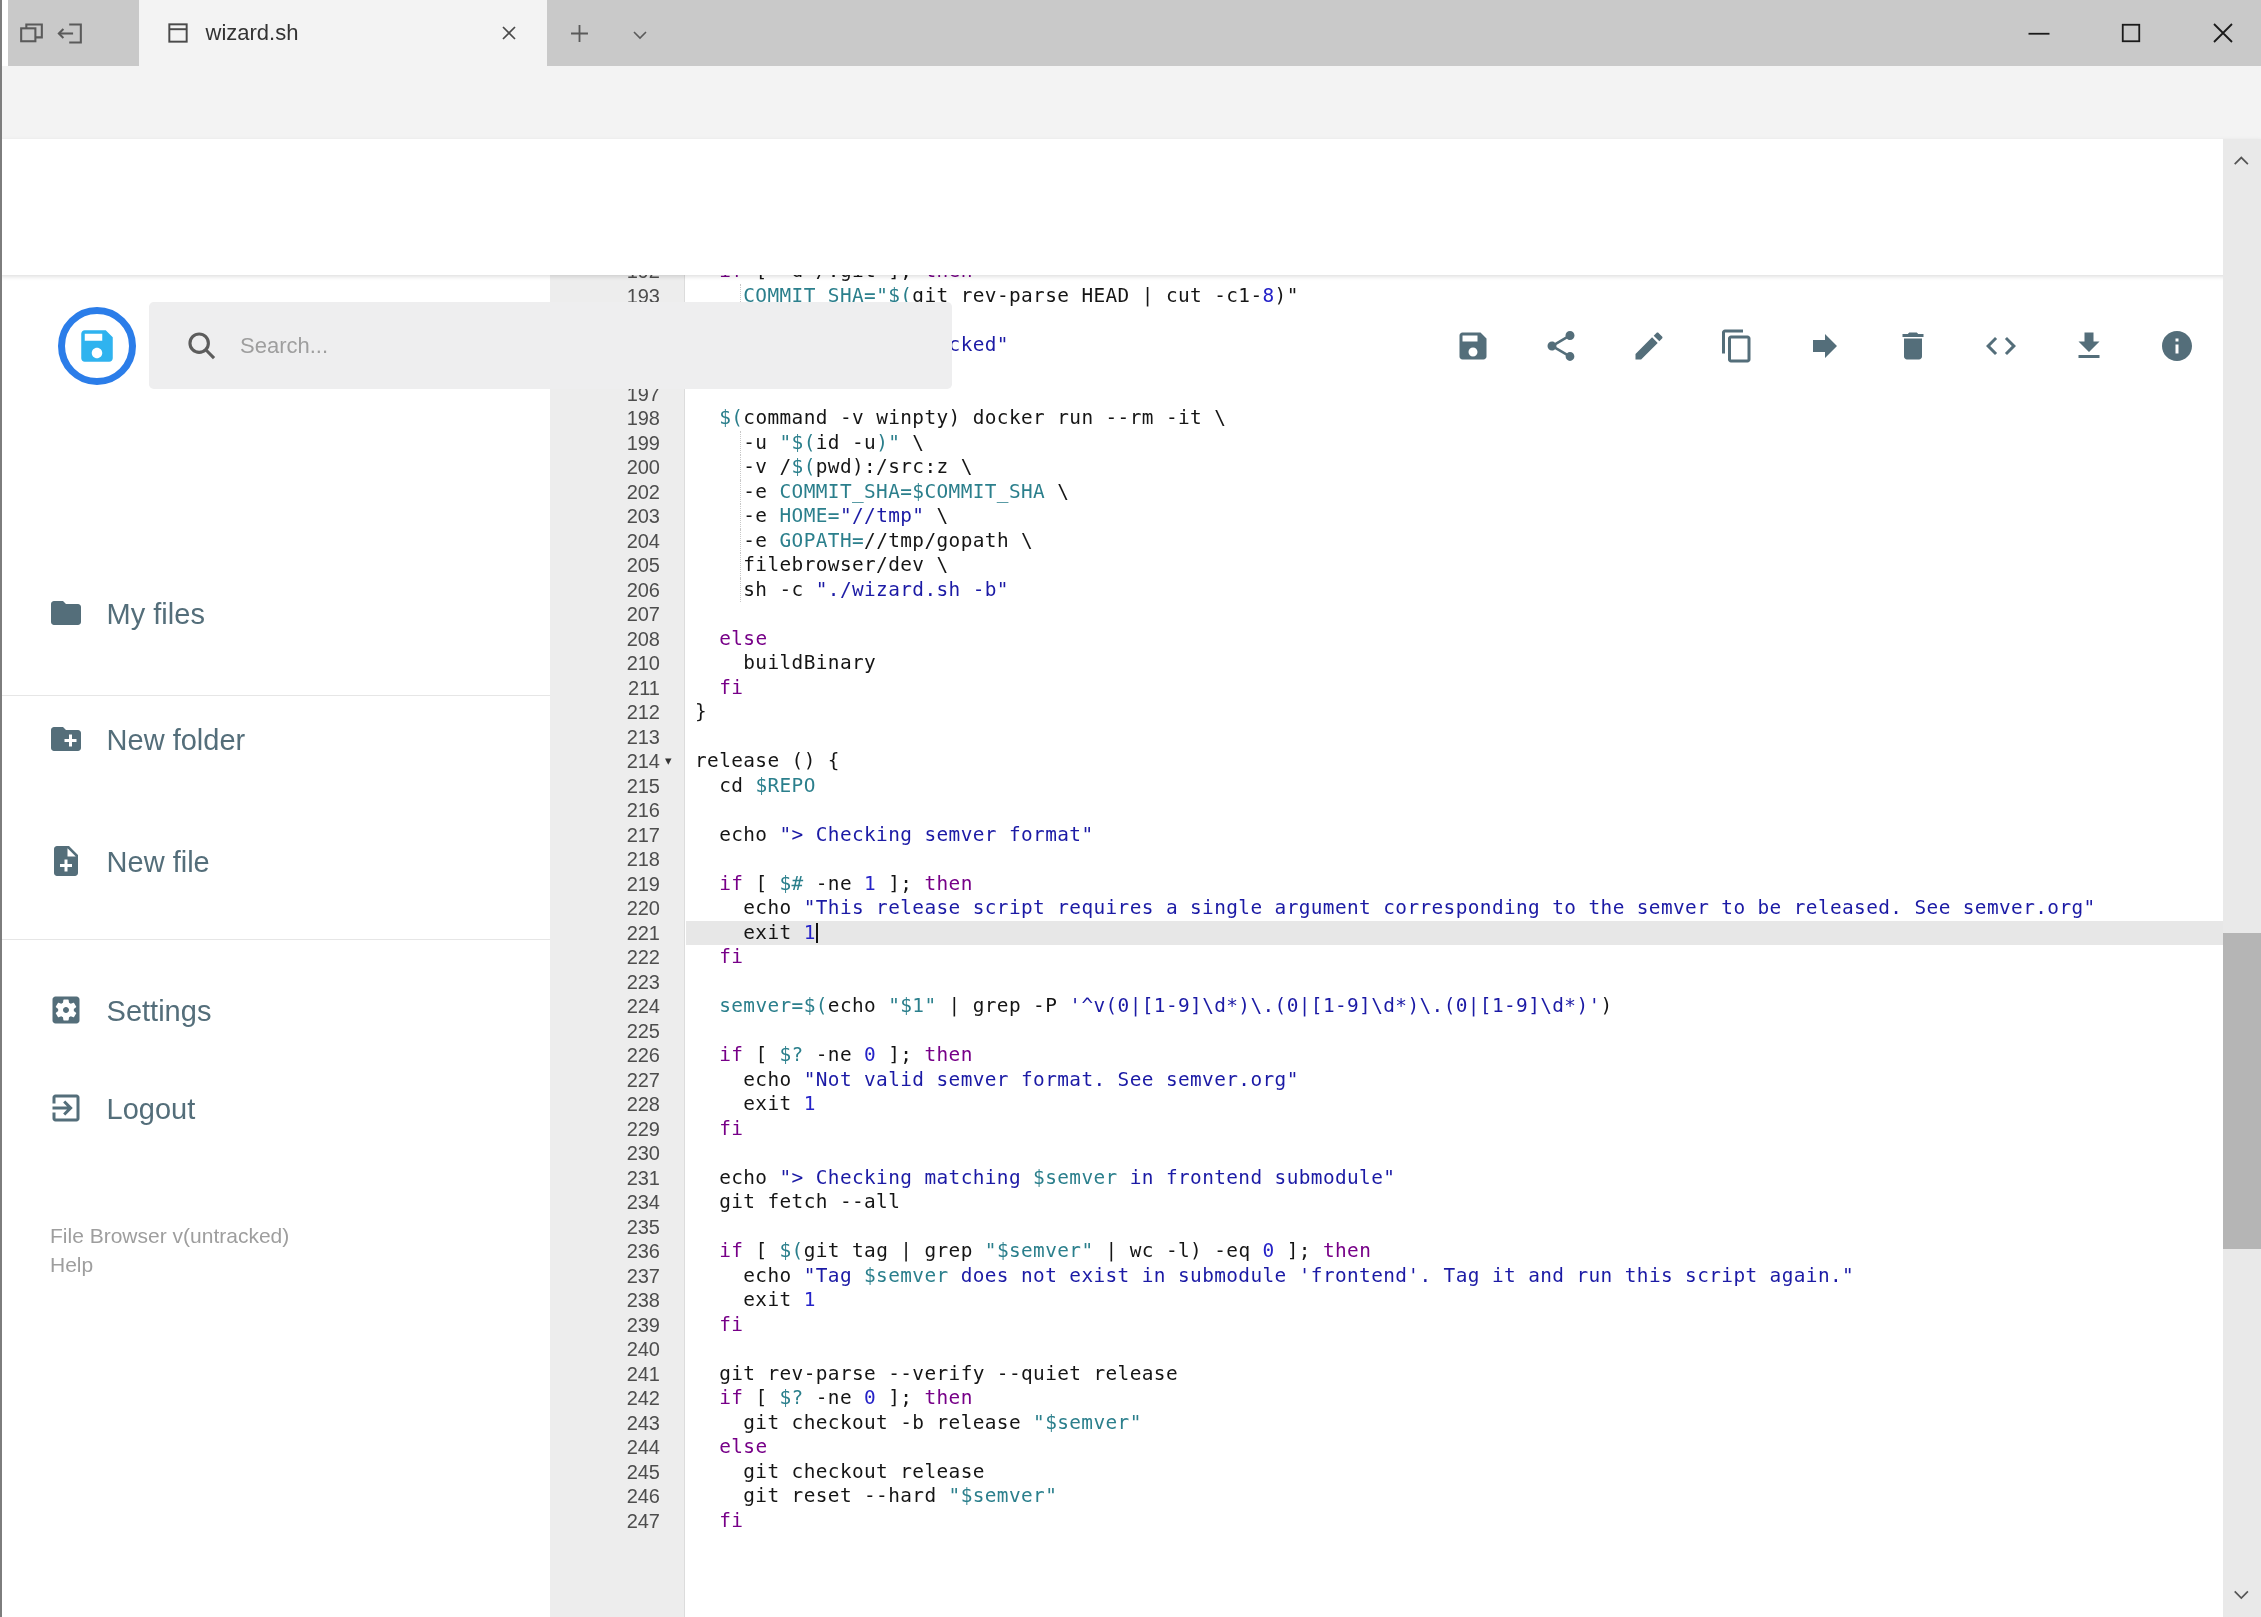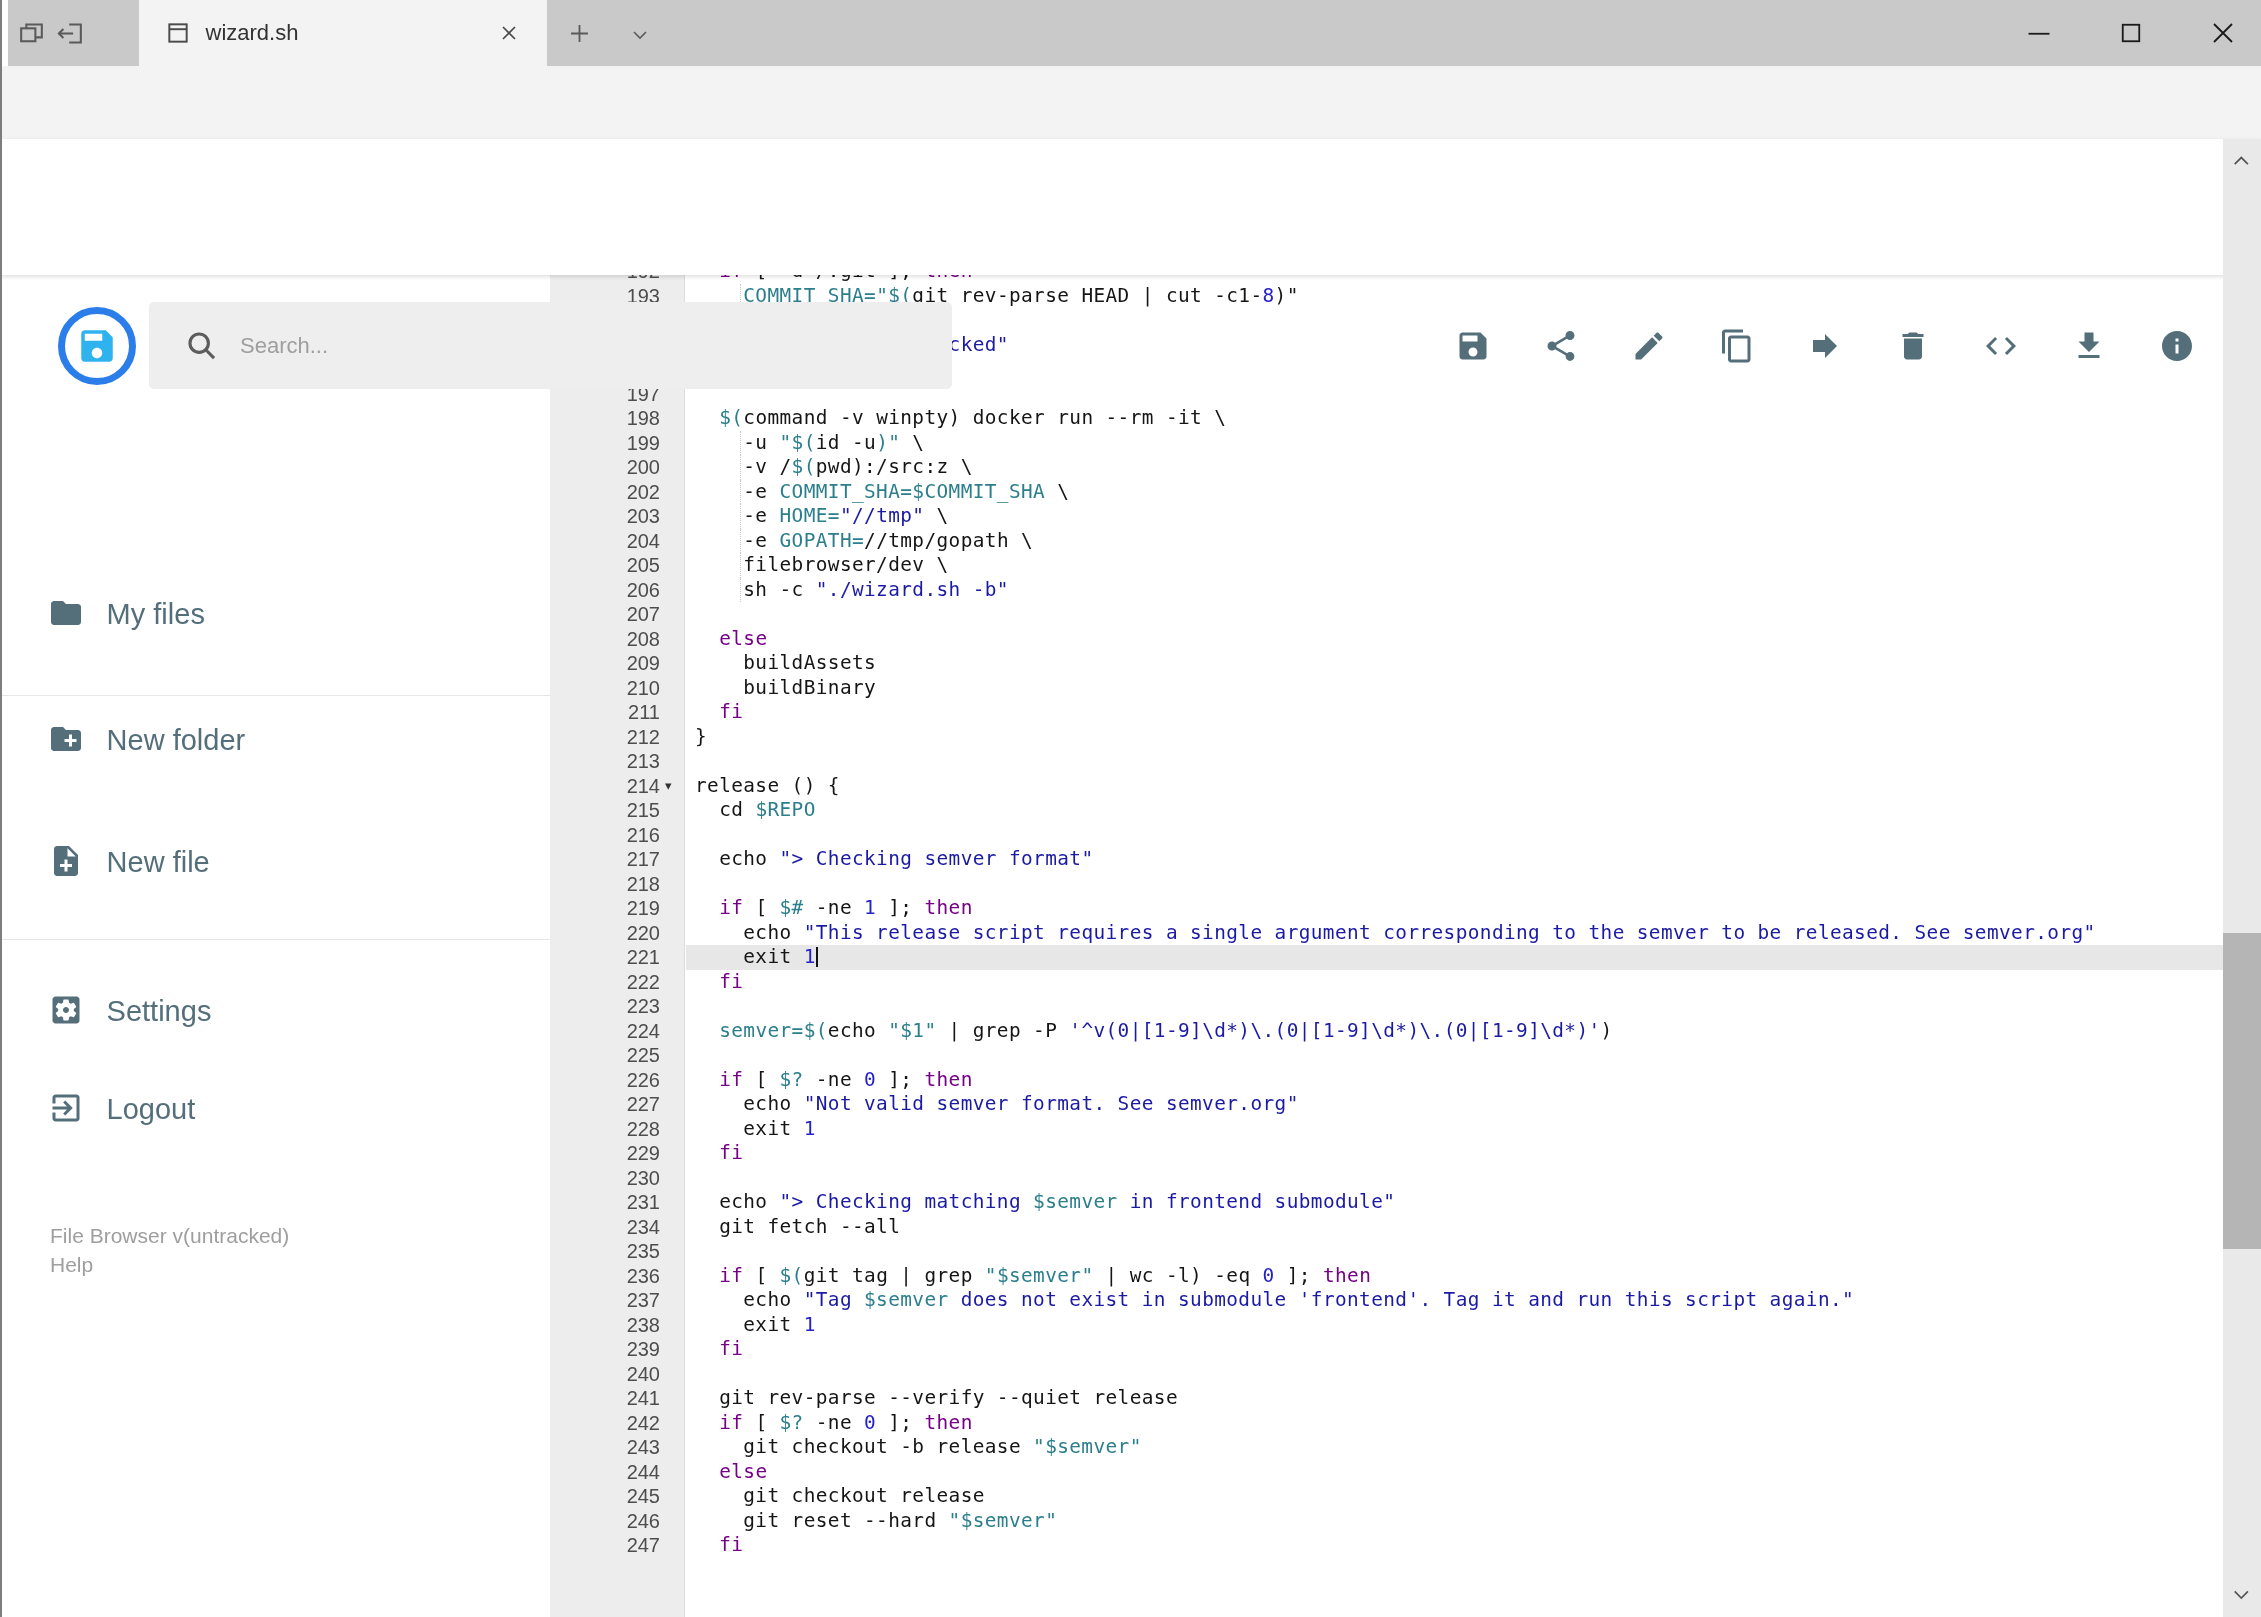--- a/index.html
+++ b/index.html
@@ -294,21 +294,20 @@
         <div class="row"><span class="num">198</span><span class="code"><span class="c-d">  </span><span class="c-v">$(</span><span class="c-d">command -v winpty) docker run --rm -it \</span></span></div>
         <div class="row guide"><span class="num">199</span><span class="code"><span class="c-d">    -u </span><span class="c-v">"$(</span><span class="c-d">id -u</span><span class="c-v">)"</span><span class="c-d"> \</span></span></div>
         <div class="row guide"><span class="num">200</span><span class="code"><span class="c-d">    -v /</span><span class="c-v">$(</span><span class="c-d">pwd):/src:z \</span></span></div>
         <div class="row guide"><span class="num">202</span><span class="code"><span class="c-d">    -e </span><span class="c-v">COMMIT_SHA=$COMMIT_SHA</span><span class="c-d"> \</span></span></div>
         <div class="row guide"><span class="num">203</span><span class="code"><span class="c-d">    -e </span><span class="c-v">HOME=</span><span class="c-s">"//tmp"</span><span class="c-d"> \</span></span></div>
         <div class="row guide"><span class="num">204</span><span class="code"><span class="c-d">    -e </span><span class="c-v">GOPATH=</span><span class="c-d">//tmp/gopath \</span></span></div>
         <div class="row guide"><span class="num">205</span><span class="code"><span class="c-d">    filebrowser/dev \</span></span></div>
         <div class="row guide"><span class="num">206</span><span class="code"><span class="c-d">    sh -c </span><span class="c-s">"./wizard.sh -b"</span></span></div>
         <div class="row"><span class="num">207</span><span class="code"></span></div>
         <div class="row"><span class="num">208</span><span class="code"><span class="c-d">  </span><span class="c-k">else</span></span></div>
-        <div class="row"><span class="num">209</span><span class="code"><span class="c-d">    buildAssets</span></span></div>
         <div class="row"><span class="num">210</span><span class="code"><span class="c-d">    buildBinary</span></span></div>
         <div class="row"><span class="num">211</span><span class="code"><span class="c-d">  </span><span class="c-k">fi</span></span></div>
         <div class="row"><span class="num">212</span><span class="code"><span class="c-d">}</span></span></div>
         <div class="row"><span class="num">213</span><span class="code"></span></div>
         <div class="row"><span class="num">214</span><span class="fold">▾</span><span class="code"><span class="c-d">release () {</span></span></div>
         <div class="row"><span class="num">215</span><span class="code"><span class="c-d">  cd </span><span class="c-v">$REPO</span></span></div>
         <div class="row"><span class="num">216</span><span class="code"></span></div>
         <div class="row"><span class="num">217</span><span class="code"><span class="c-d">  echo </span><span class="c-s">"&gt; Checking semver format"</span></span></div>
         <div class="row"><span class="num">218</span><span class="code"></span></div>
         <div class="row"><span class="num">219</span><span class="code"><span class="c-d">  </span><span class="c-k">if</span><span class="c-d"> [ </span><span class="c-v">$#</span><span class="c-d"> -ne </span><span class="c-n">1</span><span class="c-d"> ]; </span><span class="c-k">then</span></span></div>

